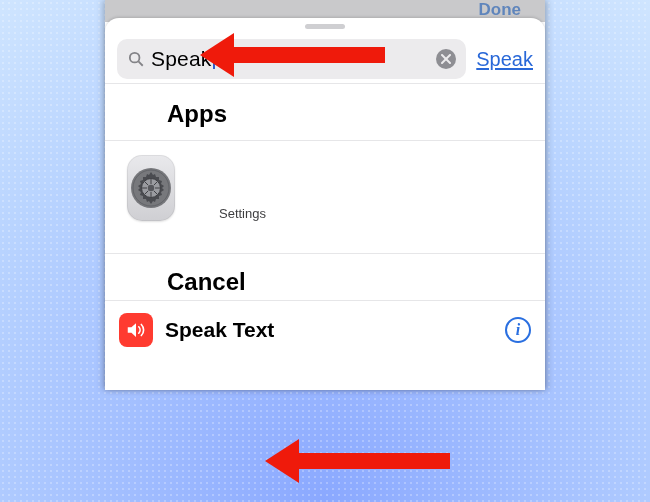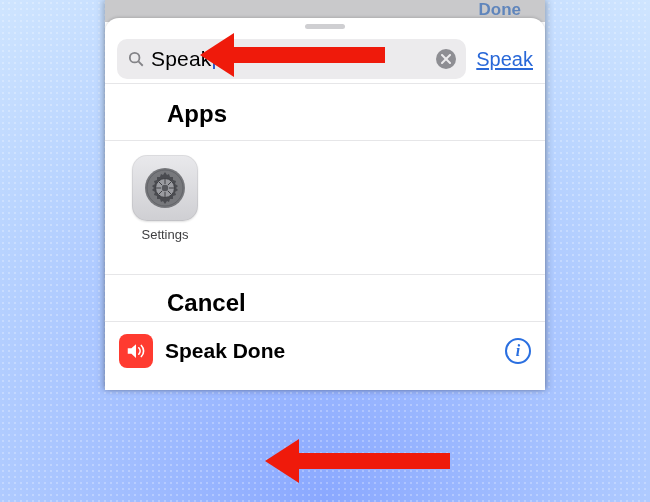--- a/index.html
+++ b/index.html
@@ -87,22 +87,23 @@
   .section-header {
     font-size:24px; font-weight:700; color:#000;
     padding: 16px 18px 4px 18px;
     margin-left: 44px;
   }
   .divider { height:1px; background:#e6e6e8; margin-top:8px; }
   .apps-area {
     padding: 14px 18px 10px 22px;
   }
   .app-tile {
-    display:inline-flex; flex-direction:column; align-items:center;
+    display:inline-flex; align-items:flex-end;
     width:76px;
+    gap:44px;
   }
   .app-icon-settings {
     width:66px; height:66px; border-radius:15px;
     background: linear-gradient(#e9e9ec,#cfcfd3);
     box-shadow: inset 0 0 0 1px rgba(0,0,0,0.06), 0 1px 2px rgba(0,0,0,0.12);
     display:flex; align-items:center; justify-content:center;
   }
   .app-label { font-size:13px; color:#3e3e40; margin-top:6px; }
   .actions-header-wrap {
     border-top:1px solid #e6e6e8;
@@ -222,21 +223,21 @@
     </div>
 
     <div class="action-row">
       <div class="action-icon">
         <svg width="22" height="22" viewBox="0 0 24 24">
           <path fill="#fff" d="M3 9 L7 9 L12 4.5 L12 19.5 L7 15 L3 15 Z"></path>
           <path fill="none" stroke="#fff" stroke-width="1.8" stroke-linecap="round" d="M15 8.5 A5 5 0 0 1 15 15.5"></path>
           <path fill="none" stroke="#fff" stroke-width="1.8" stroke-linecap="round" d="M17.8 6 A8.5 8.5 0 0 1 17.8 18"></path>
         </svg>
       </div>
-      <div class="action-label">Speak Done</div>
+      <div class="action-label">Speak Text</div>
       <div class="info-btn">i</div>
     </div>
 
   </div>
 
   <div class="arrow" style="left:95px; top:33px; width:190px; height:44px;">
     <div class="head" style="left:0; top:0;"></div>
     <div class="shaft" style="left:30px; top:14px; width:155px;"></div>
   </div>
   <div class="arrow" style="left:160px; top:439px; width:190px; height:44px;">

